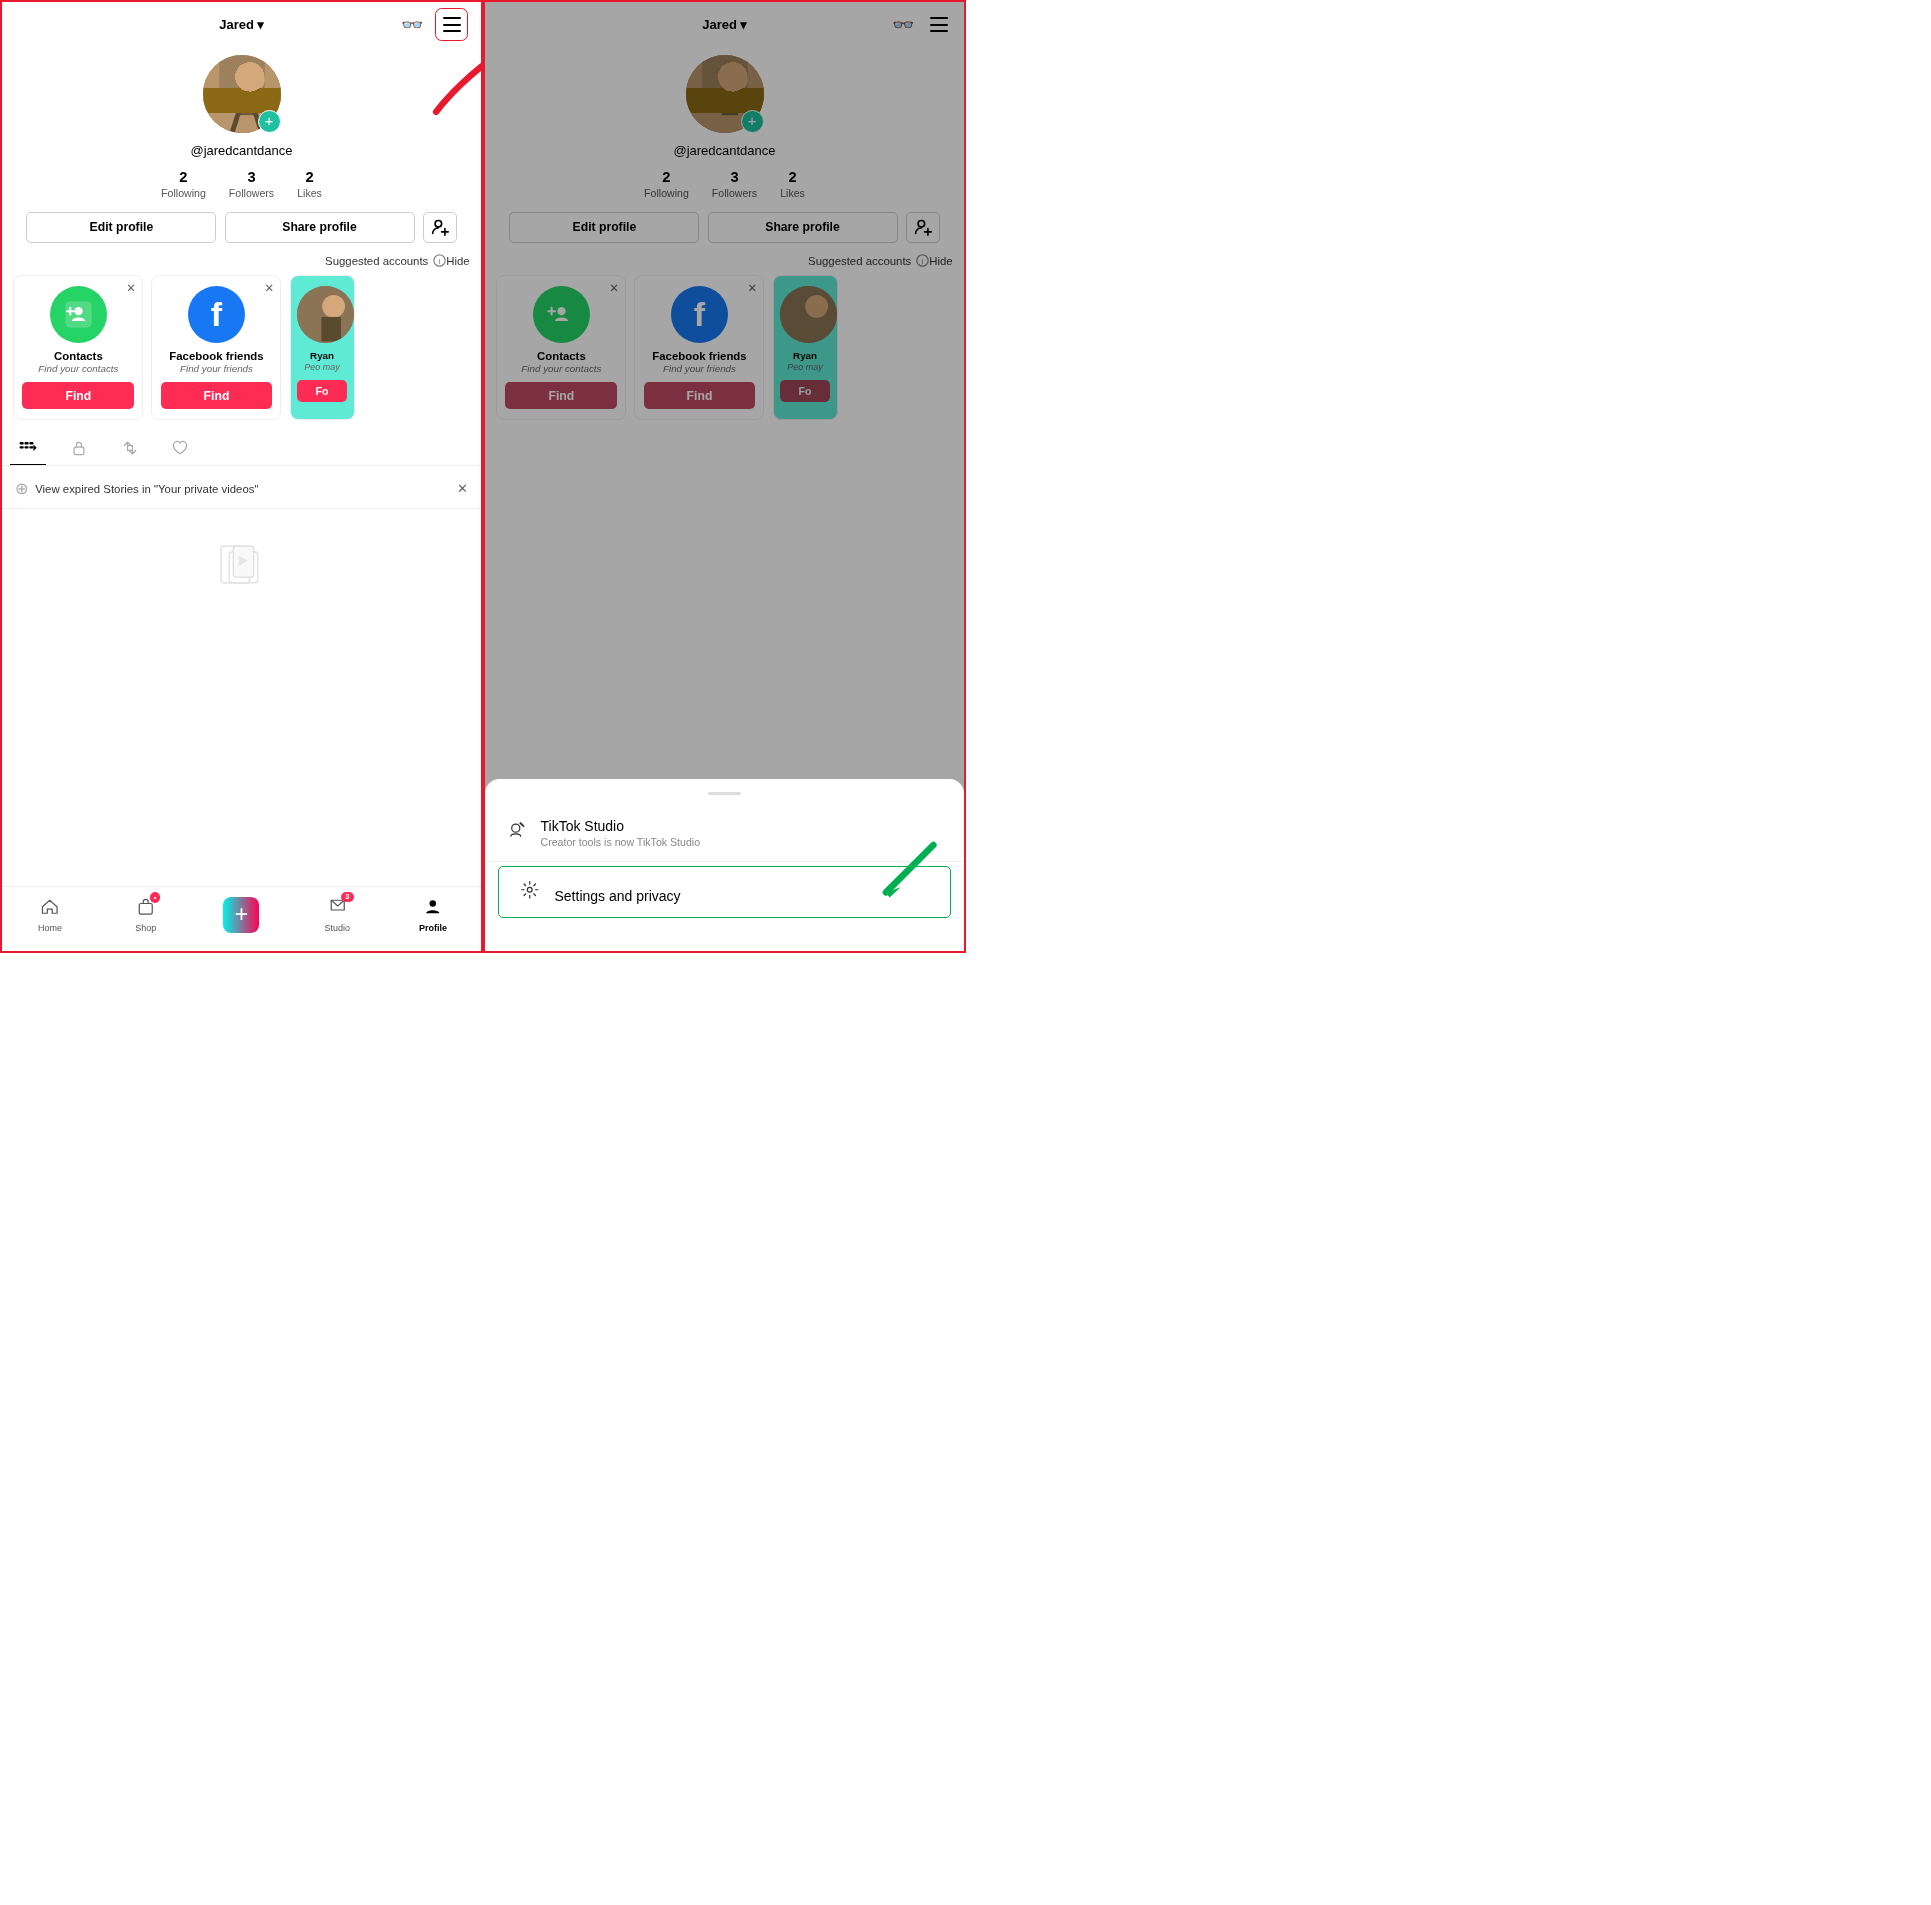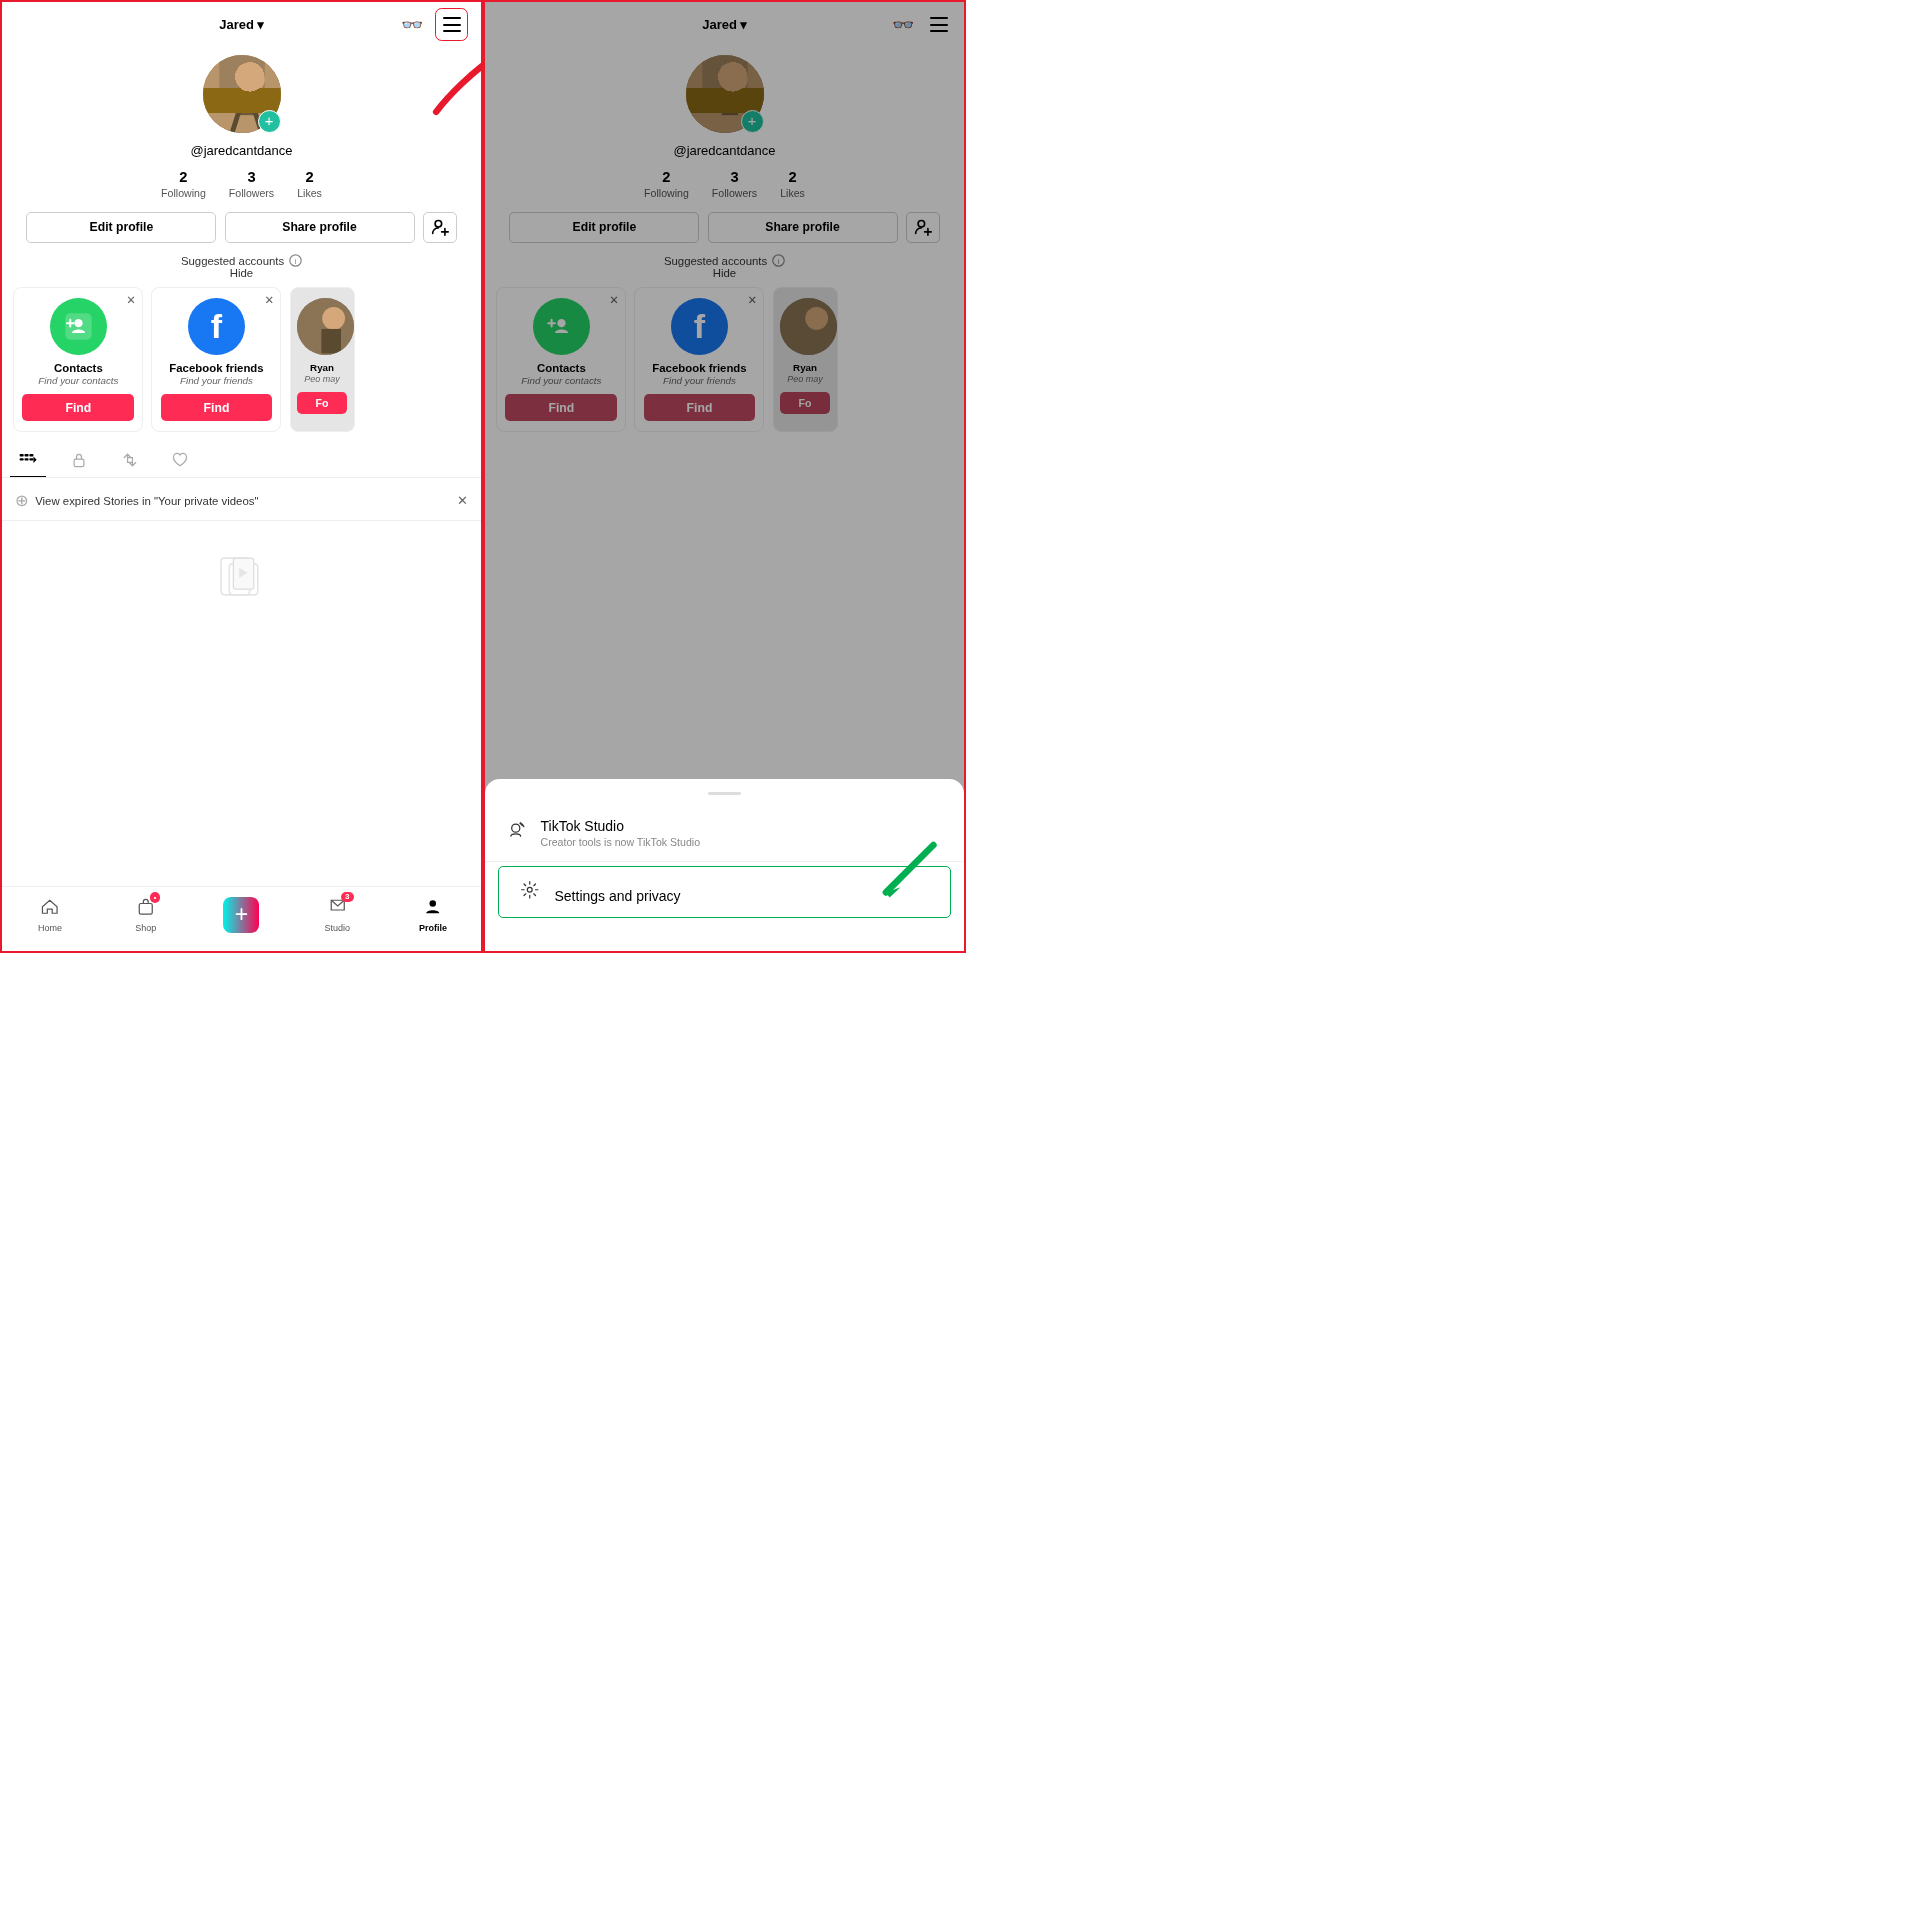--- a/index.html
+++ b/index.html
@@ -193,21 +193,20 @@
     
     .suggested-section {
       width: 100%;
       padding: 11.4px 11.4px 0;
     }
     .suggested-header {
       display: flex;
       justify-content: flex-end;
       align-items: center;
       margin-bottom: 8.1px;
-      flex-direction: column;
     }
     .suggested-title {
       font-size: 11.4px;
       color: #333;
       display: flex;
       align-items: center;
       gap: 4.9px;
     }
     .hide-btn {
       font-size: 11.4px;
@@ -500,21 +499,21 @@
       font-weight: 900;
     }
     .card-partial {
       width: 65px;
       min-width: 65px;
       border: 0.8px solid #eee;
       border-radius: 8.1px;
       padding: 9.8px 6.5px;
       position: relative;
       text-align: center;
-      background: #e5e5e5;
+      background: #5eead4;
       overflow: hidden;
     }
   </style>
 </head>
 <body>
 
 <div class="panel panel-left">
 
   <div class="red-arrow">
     <svg viewBox="0 0 100 90" fill="none" xmlns="http://www.w3.org/2000/svg">

